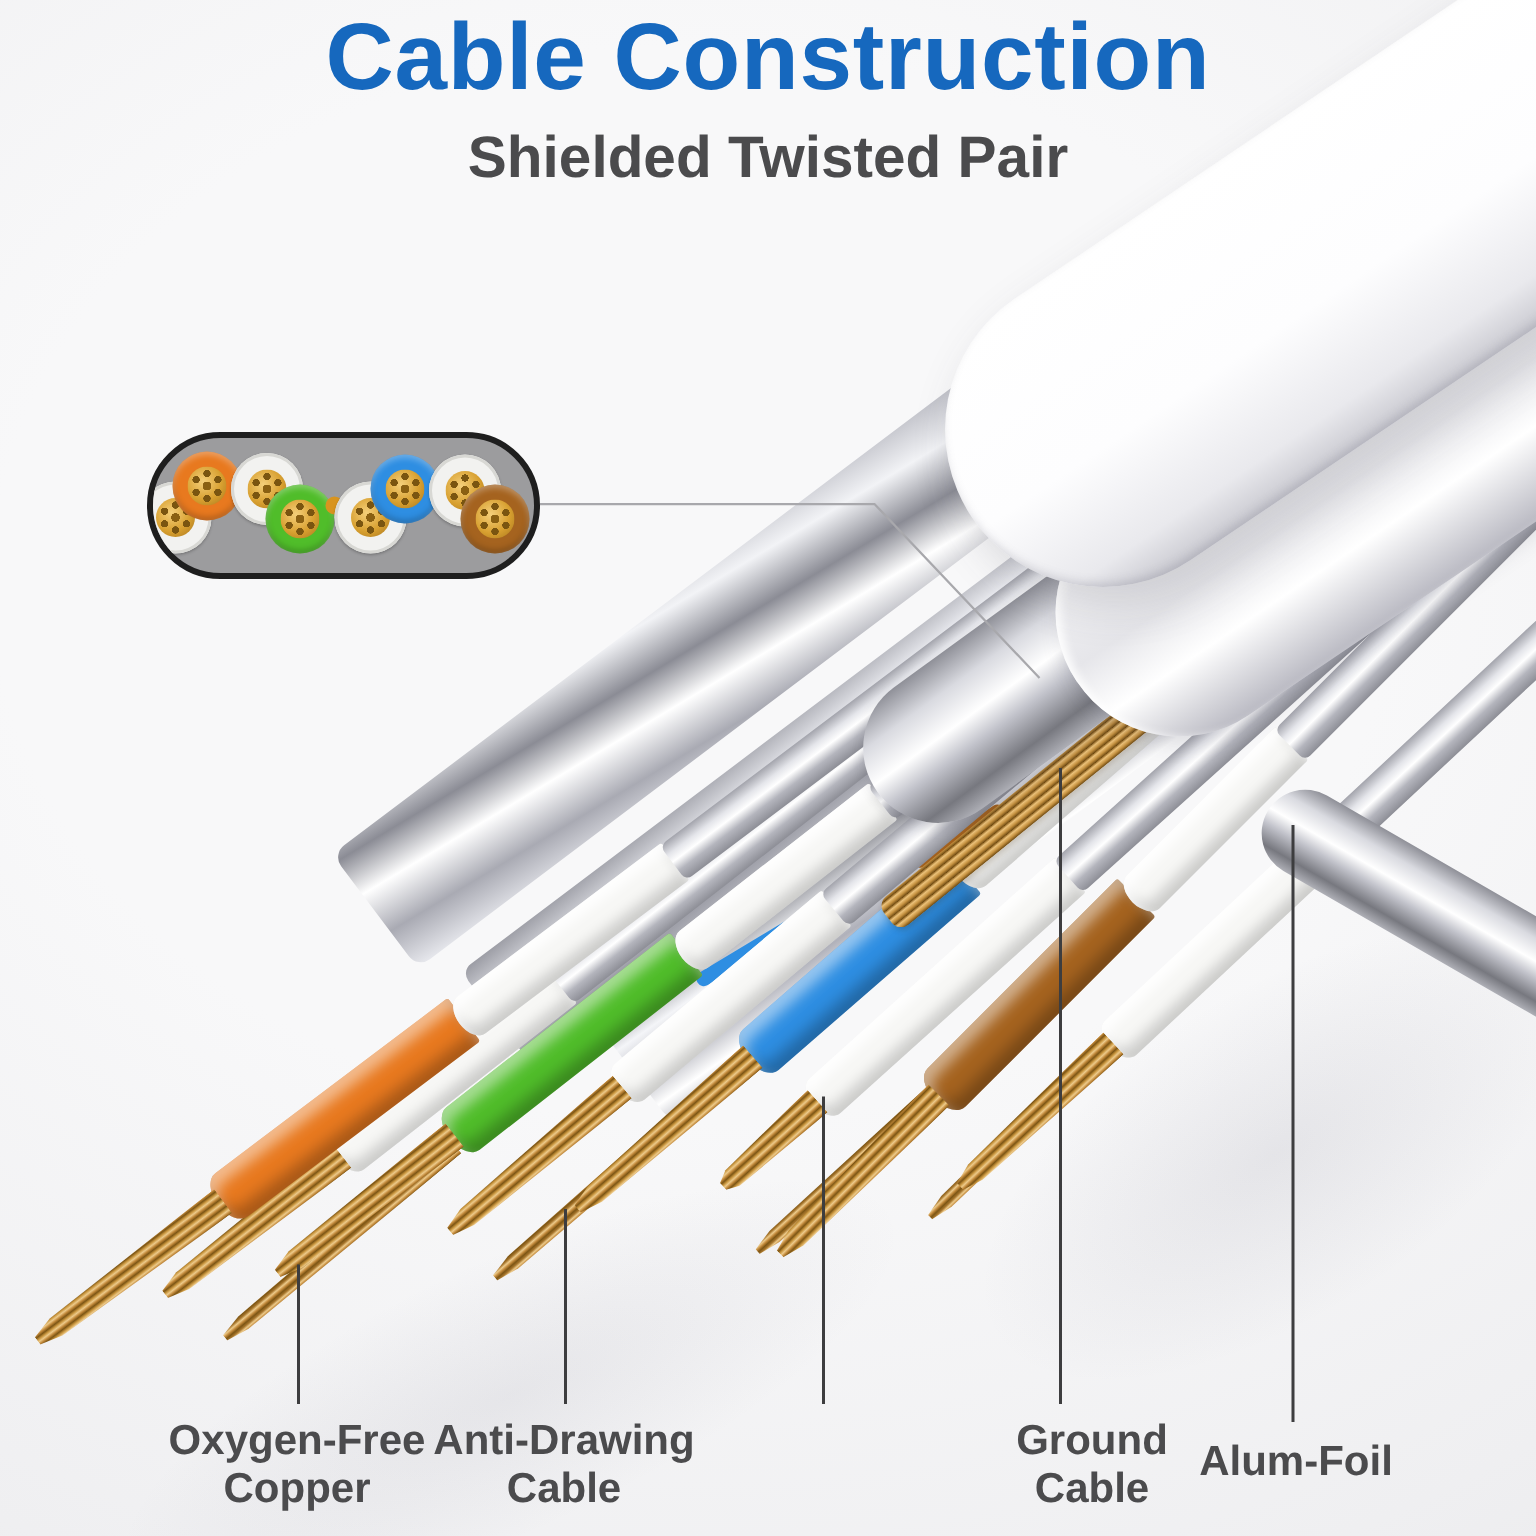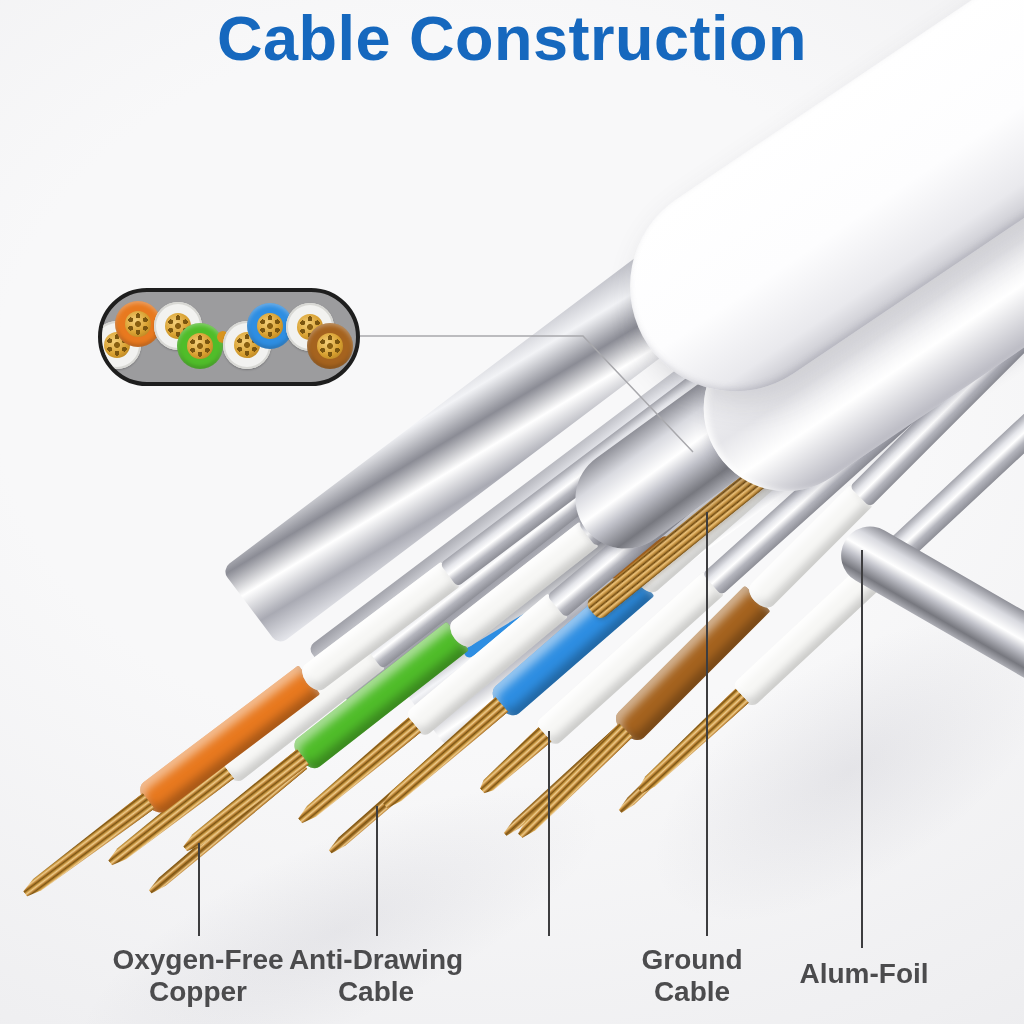--- a/index.html
+++ b/index.html
@@ -103,20 +103,21 @@
   svg.leaders{position:absolute;left:0;top:0;width:1024px;height:1024px;z-index:40;pointer-events:none;}
   .lbl{position:absolute;transform:translateX(-50%);text-align:center;z-index:41;
     font-size:28px;font-weight:bold;line-height:32px;white-space:nowrap;}
 </style>
 </head>
 <body>
 
 <div id="scene" style="--copper: #c8953e; --foil: #d9dade; --jacket: #ffffff; --csgray: #9c9c9e; --dot: #d8941f; --white: #f7f7f5;">
 
   <div class="title" style="color: rgb(22, 104, 190);">Cable Construction</div>
+  <div class="subtitle" style="color: rgb(75, 75, 77);">Shielded Twisted Pair</div>
 
   <div class="soft-shadow shadow-cable"></div>
   <div class="soft-shadow shadow-tips"></div>
 
   <div>
 
     <div class="sheet sheet-a"></div>
     <div class="sheet sheet-b"></div>
     <div class="sheet sheet-c"></div>
 
@@ -219,21 +220,21 @@
   </svg>
 
   <div class="lbl" style="left: 198px; top: 944px; color: rgb(75, 75, 77);">
     <span>Oxygen-Free</span><br>
     <span>Copper</span>
   </div>
   <div class="lbl" style="left: 376px; top: 944px; color: rgb(75, 75, 77);">
     <span>Anti-Drawing</span><br>
     <span>Cable</span>
   </div>
-  <div class="lbl" style="left: 692px; top: 944px; color: rgb(75, 75, 77);">
+  <div class="lbl" style="left: 728px; top: 944px; color: rgb(75, 75, 77);">
     <span>Ground</span><br>
     <span>Cable</span>
   </div>
   <div class="lbl" style="left: 864px; top: 958px; color: rgb(75, 75, 77);">
     <span>Alum-Foil</span>
   </div>
 
 </div>
 
 </body></html>

